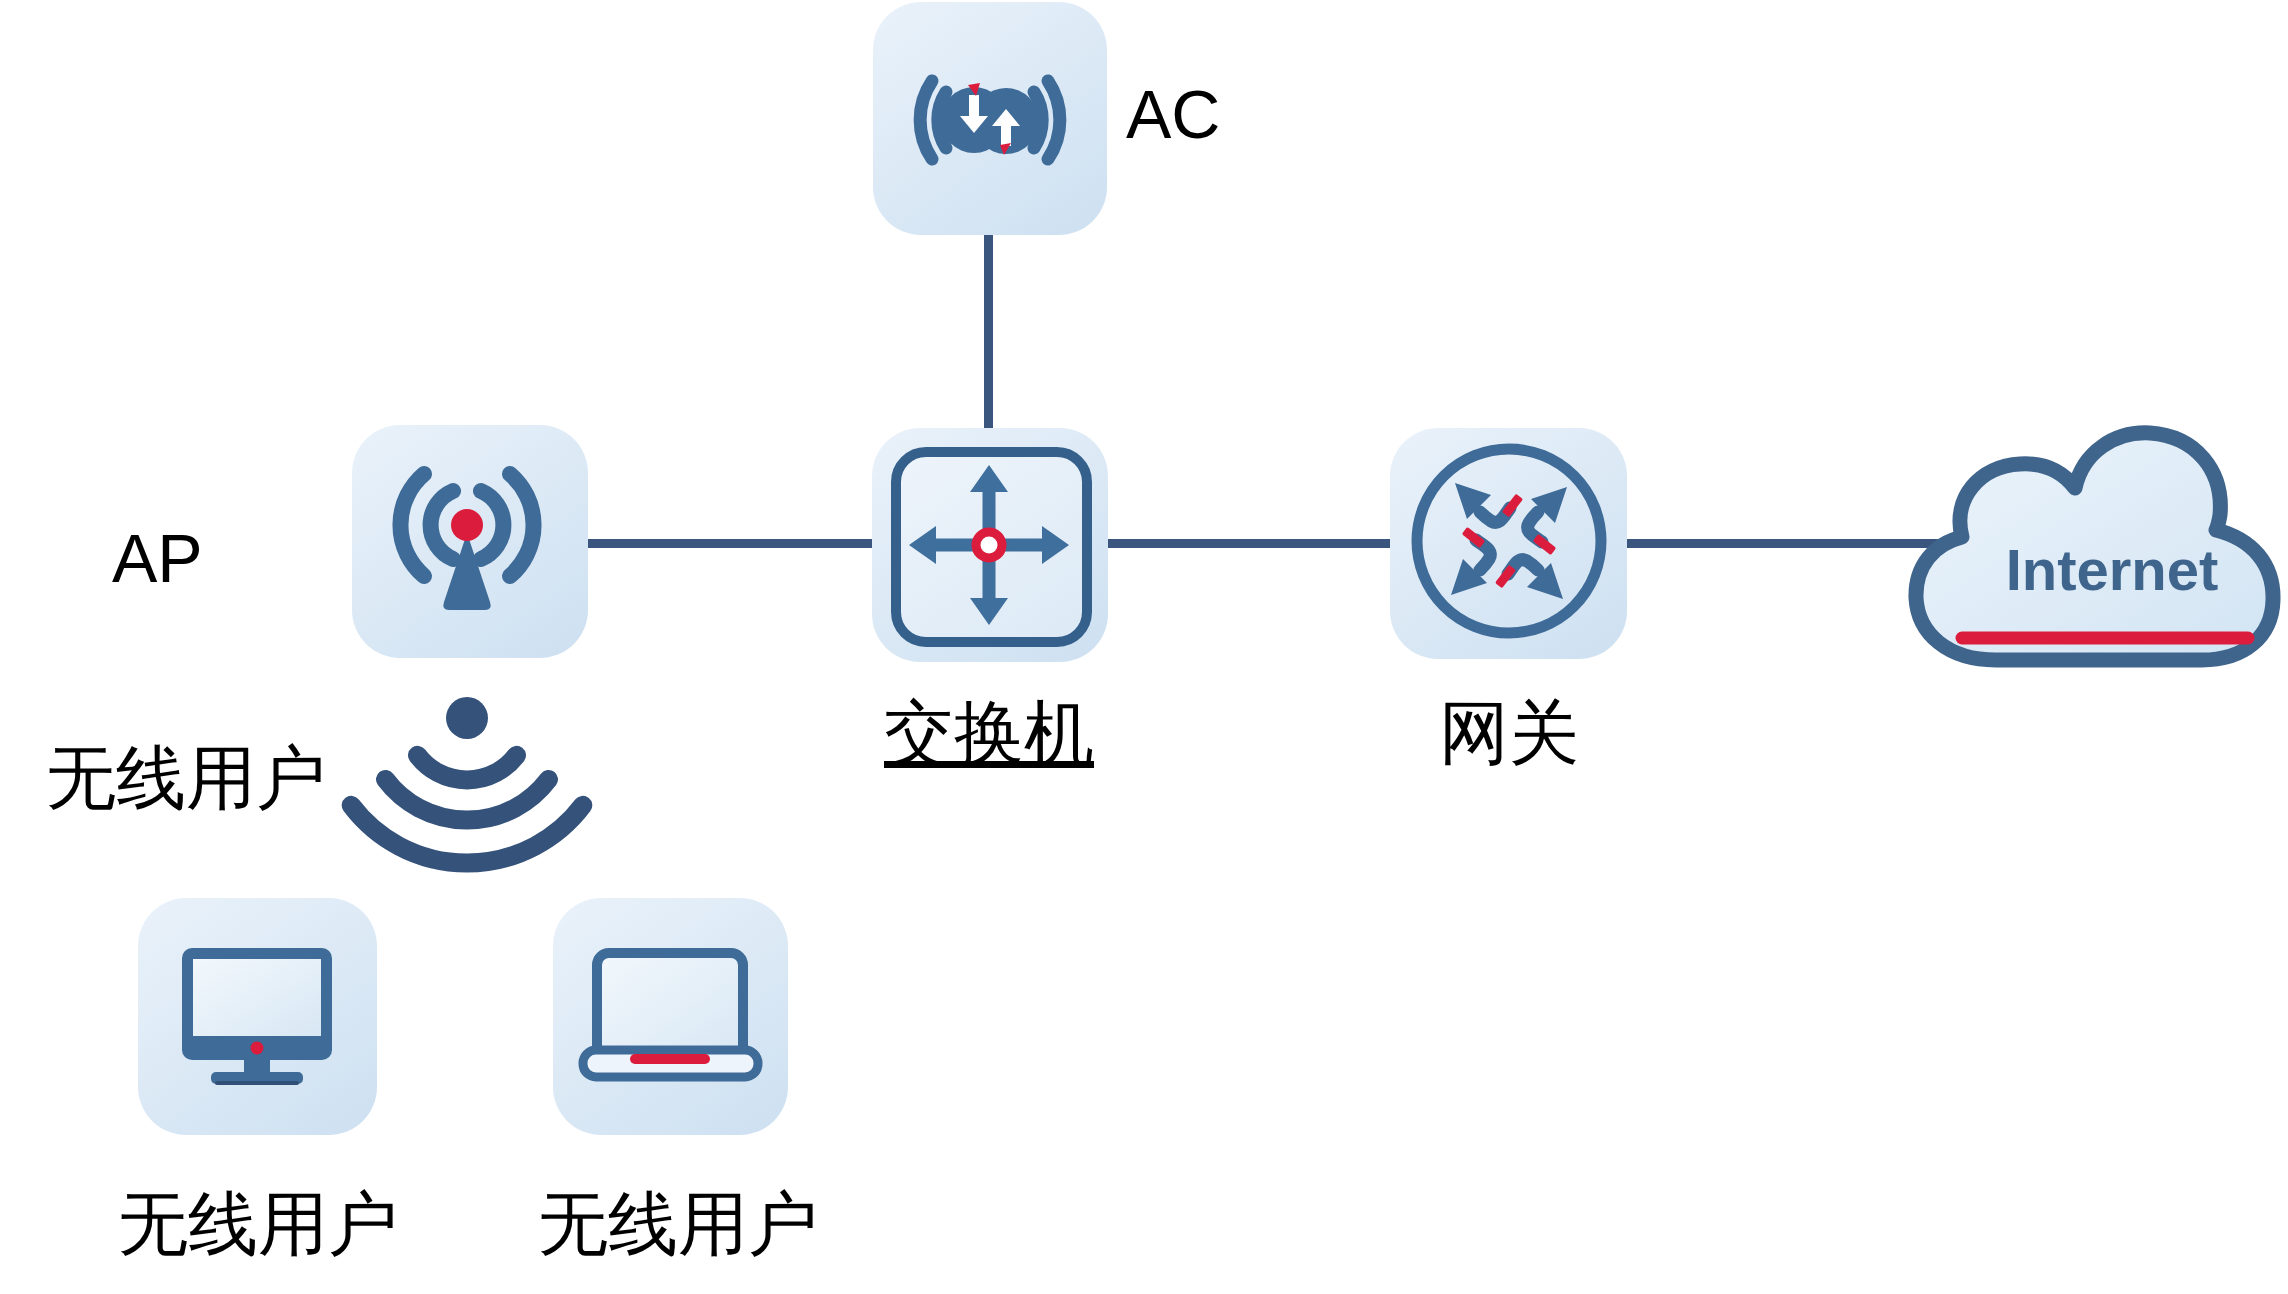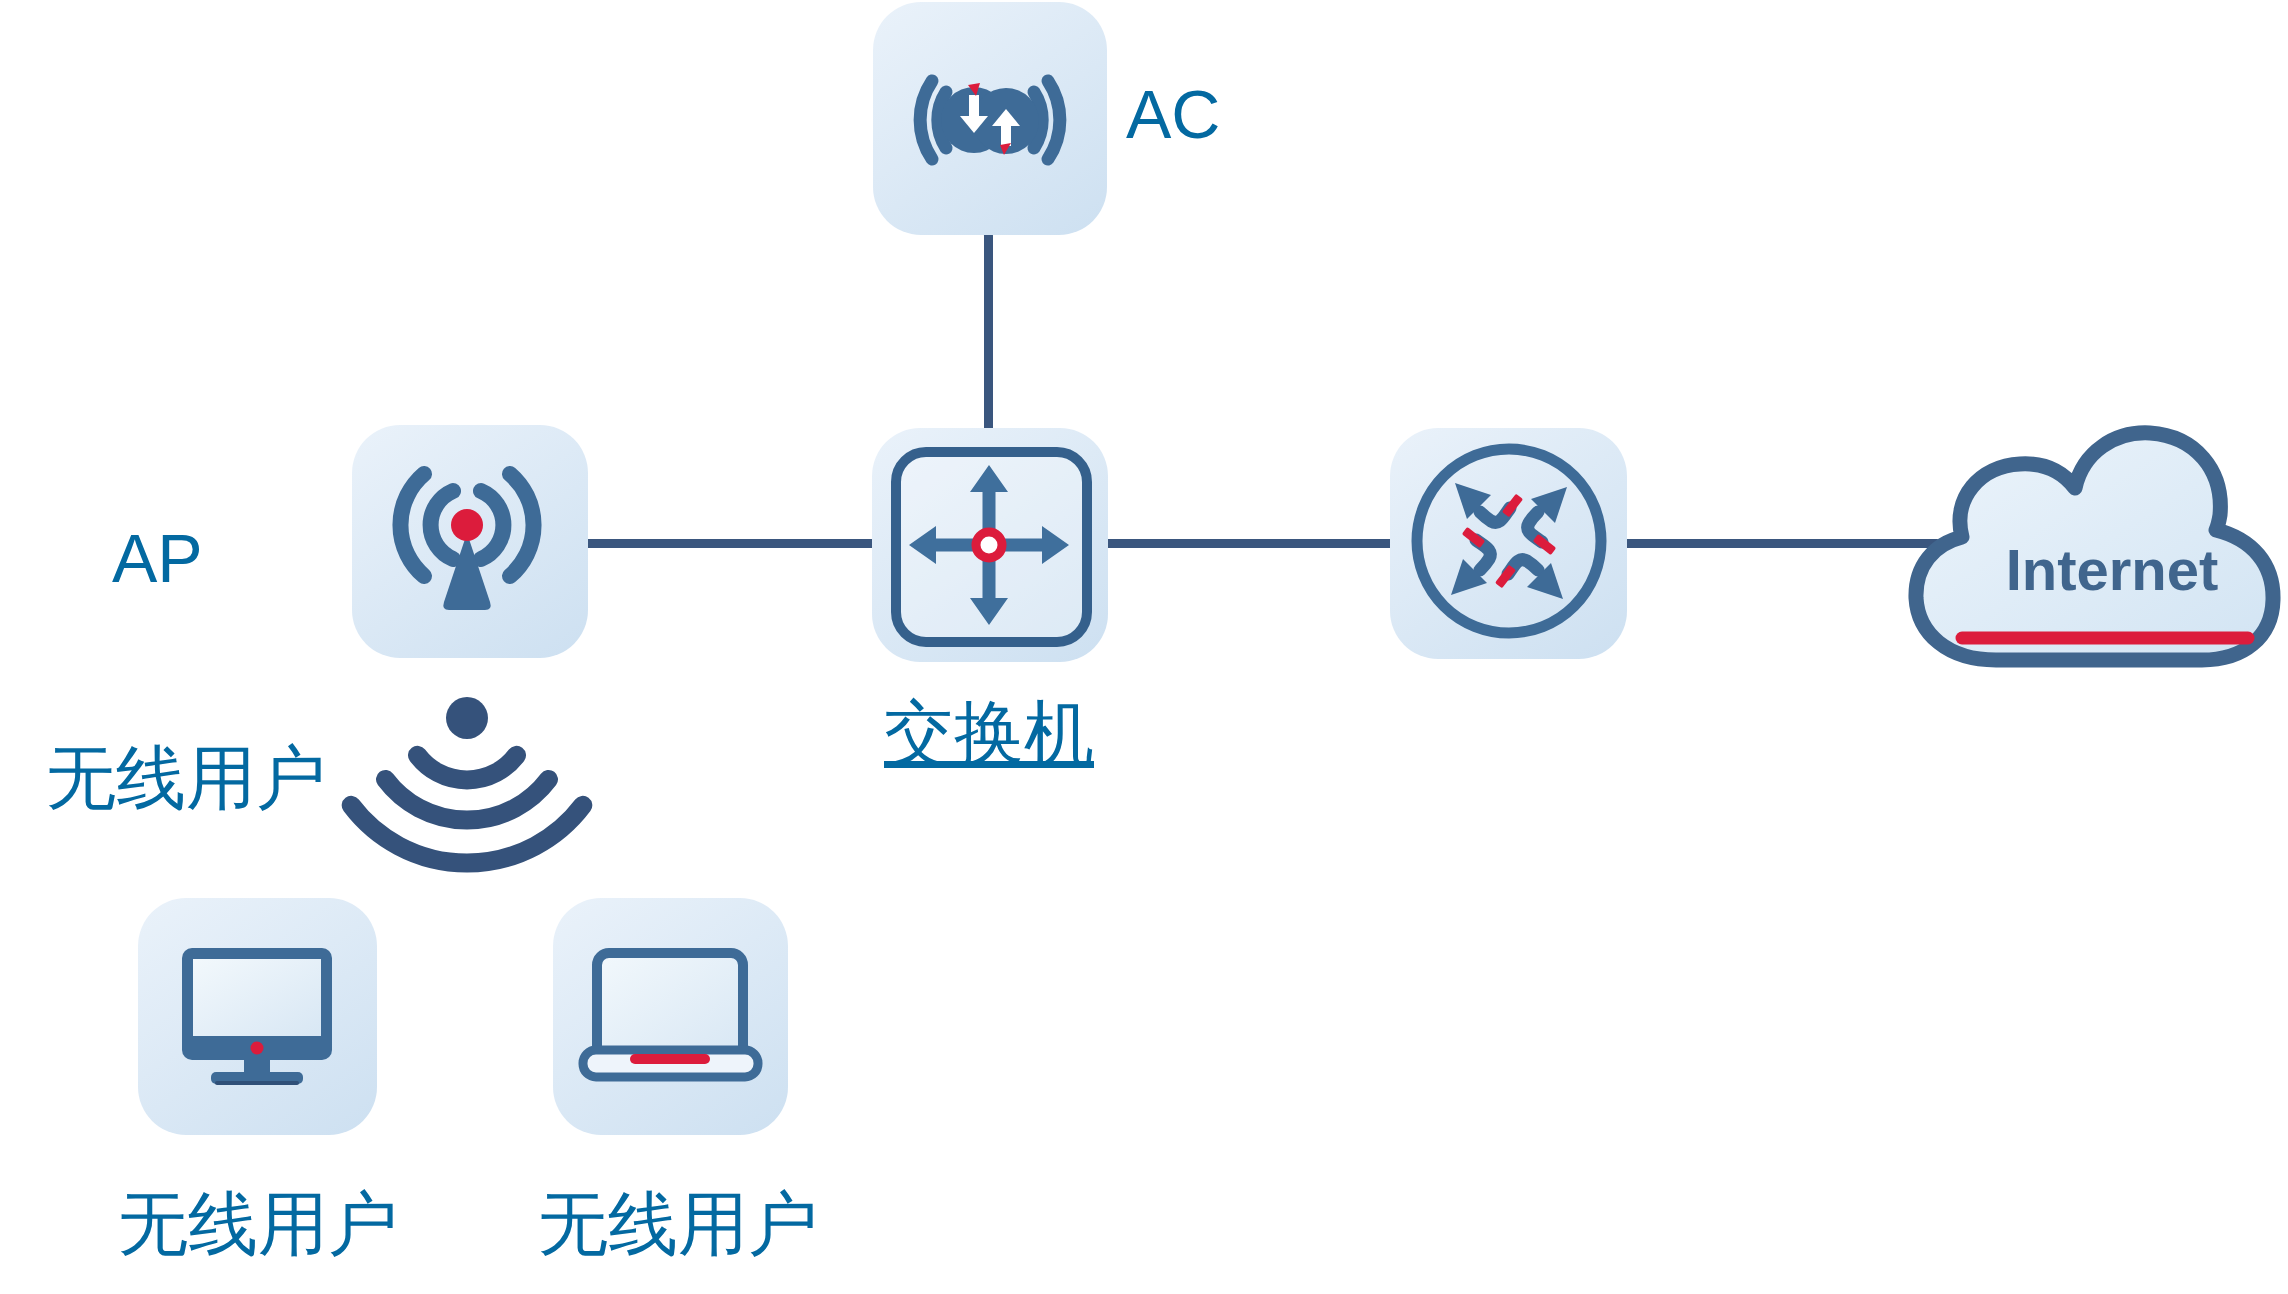--- a/index.html
+++ b/index.html
@@ -7,21 +7,21 @@
     position:relative;width:2288px;height:1294px;background:#ffffff;overflow:hidden;
     font-family:"Liberation Sans",sans-serif;
   }
   .node{
     position:absolute;border-radius:48px;
     background:linear-gradient(145deg,#eaf2fa 0%,#cde0f1 100%);
   }
   .node svg{position:absolute;left:0;top:0;width:100%;height:100%;}
   .line{position:absolute;background:#3a567e;border-radius:5px;}
   .lbl{
-    position:absolute;color:#0369a1;font-size:70px;line-height:88px;height:88px;
+    position:absolute;color:#000000;font-size:70px;line-height:88px;height:88px;
     white-space:nowrap;
   }
   .lbl.center{text-align:center;}
   .lbl.latin{font-size:68px;line-height:84px;height:84px;}
   .svg-abs{position:absolute;}
 </style>
 </head>
 <body>
 
 <div class="canvas">
@@ -81,20 +81,21 @@
       <g id="gwA">
         <path d="M 152,114 C 144,108 134,104 139,95 C 142,90 145,87 148,84" stroke="#3e6b97" stroke-width="13" fill="none" stroke-linecap="round"></path>
         <polygon points="177,59 141,71 165,95" fill="#3e6b97"></polygon>
         <rect x="143" y="112" width="23" height="9" rx="2" fill="#dc1c3c" transform="rotate(38 154.5 116.5)"></rect>
       </g>
       <use href="#gwA" transform="rotate(90 119 113)"></use>
       <use href="#gwA" transform="rotate(180 119 113)"></use>
       <use href="#gwA" transform="rotate(270 119 113)"></use>
     </svg>
   </div>
+  <div class="lbl center" style="left:1339px;top:689px;width:340px;">网关</div>
 
   <svg class="svg-abs" style="left:1900px;top:418px;width:388px;height:250px;" viewBox="0 0 388 250">
     <defs>
       <linearGradient id="cg" x1="0" y1="0" x2="1" y2="1">
         <stop offset="0" stop-color="#ecf4fb"></stop>
         <stop offset="1" stop-color="#d2e4f3"></stop>
       </linearGradient>
     </defs>
     <path d="M 96,242 C 48,242 18,216 16,180 C 15,148 34,126 62,119 C 52,80 80,48 120,46
              C 145,44.5 163,54 175,70 C 183,34 215,13 250,15 C 295,18 324,52 320,97

